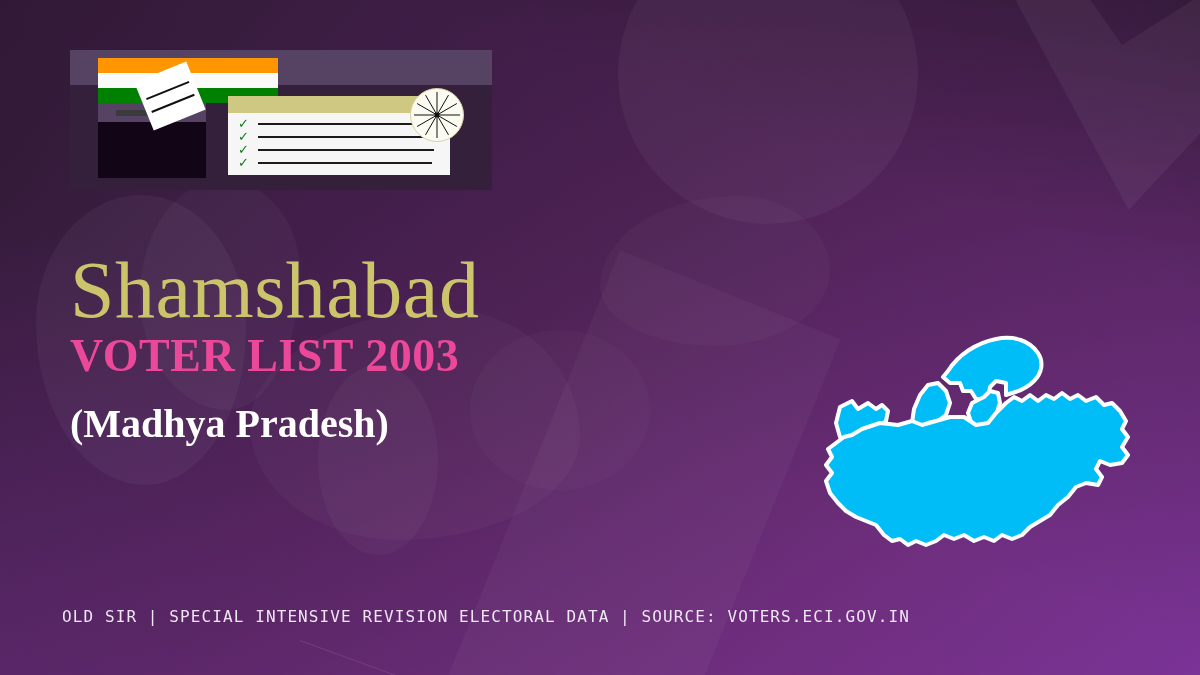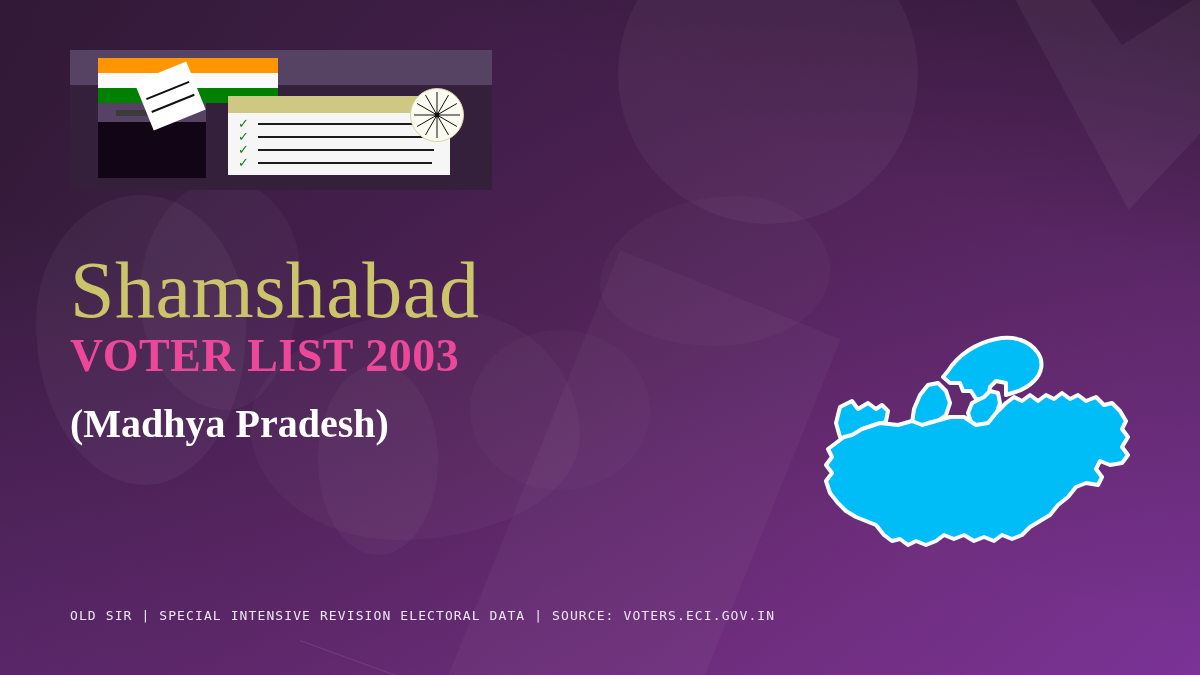--- a/index.html
+++ b/index.html
@@ -254,23 +254,23 @@
     left: 70px; top: 404px;
     font-family: Liberation Serif, serif;
     font-size: 40px;
     line-height: 1;
     font-weight: 700;
     color: #ffffff;
     white-space: nowrap;
   }
   .footer {
     position: absolute;
-    left: 70px; top: 609px;
+    left: 62px; top: 609px;
     font-family: "DejaVu Sans Mono", "Liberation Mono", monospace;
-    font-size: 13px;
+    font-size: 16px;
     line-height: 1;
     letter-spacing: 1.1px;
     color: #efe6f4;
     white-space: nowrap;
   }
 
   
   .map {
     position: absolute;
     left: 800px; top: 325px;

